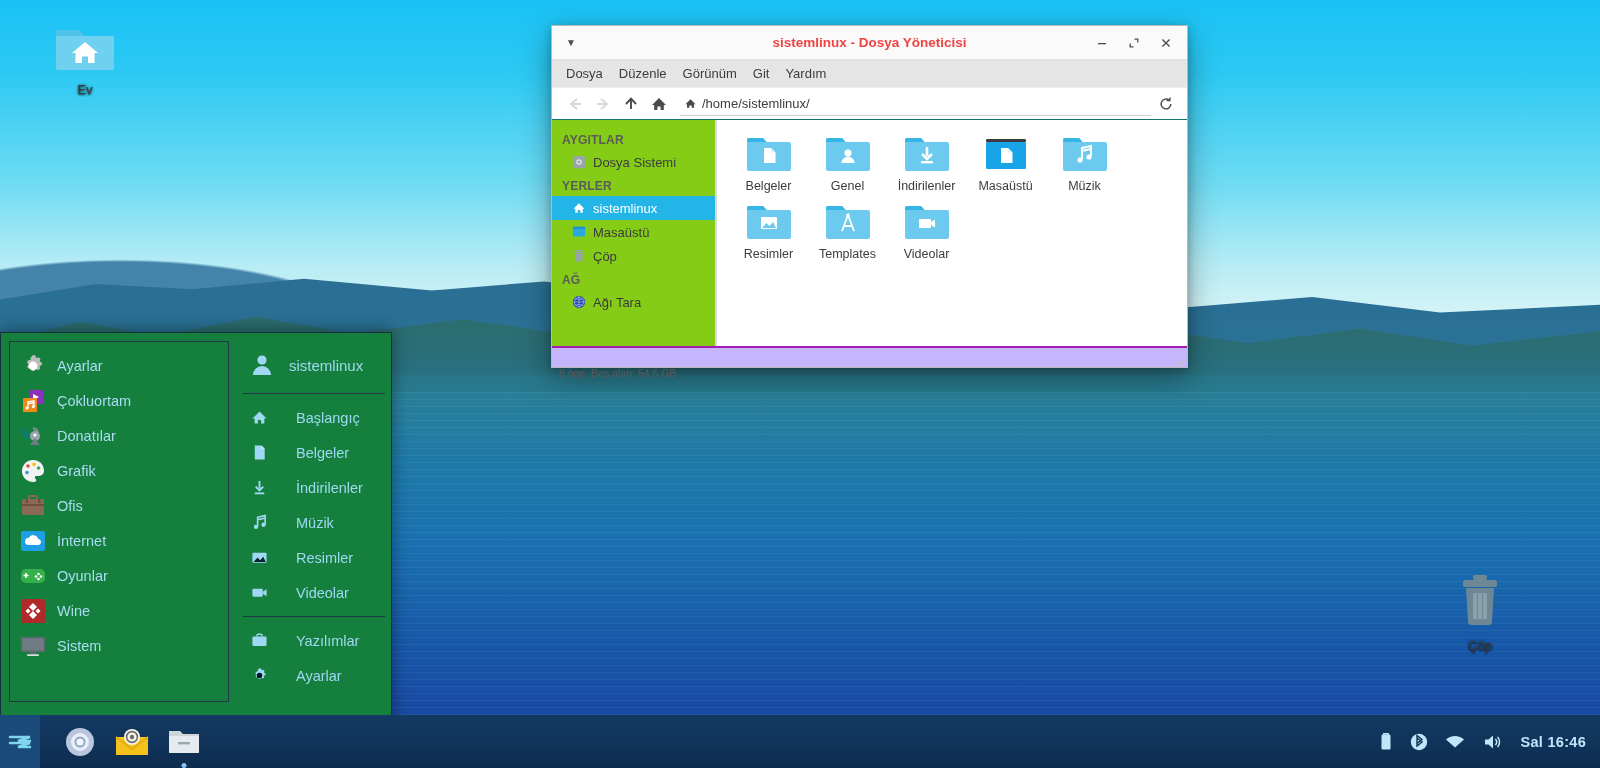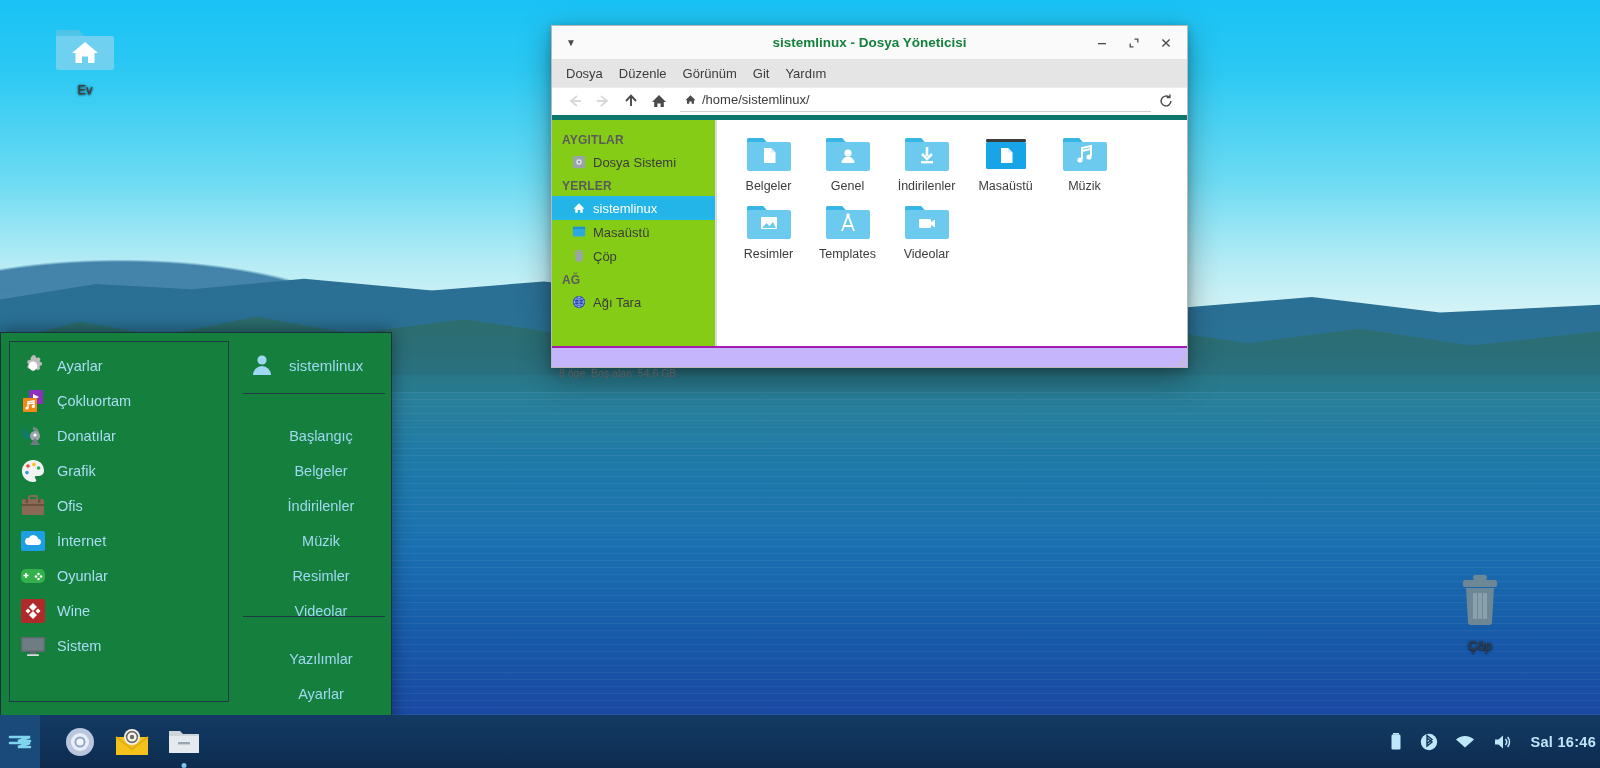--- a/index.html
+++ b/index.html
@@ -80,37 +80,37 @@
     font-size: 13px; color: #3c3c3c;
   }
   .fm-title {
     height: 34px; display: flex; align-items: center;
     background: #fafafa; border-bottom: 1px solid #e3e3e3;
     padding: 0 6px; position: relative;
   }
   .fm-title-menu { width: 26px; text-align: center; color: #4a4a4a; font-size: 10px; cursor: pointer; }
   .fm-title-text {
     position: absolute; left: 0; right: 0; text-align: center;
-    font-weight: bold; font-size: 13.5px; color: #15803d; pointer-events: none;
+    font-weight: bold; font-size: 13.5px; color: #ef4444; pointer-events: none;
   }
   .fm-wbtns { margin-left: auto; display: flex; gap: 2px; z-index: 2; }
   .fm-wbtn {
     width: 30px; height: 26px; display: flex; align-items: center; justify-content: center;
     color: #4d4d4d; cursor: pointer; border-radius: 2px;
   }
   .fm-menubar {
     height: 28px; display: flex; align-items: center; gap: 0px;
     padding: 0 6px; background: #e5e5e5; border-bottom: 1px solid #ededed;
   }
   .fm-menubar span {
     padding: 3px 8px; font-size: 13px; color: #3c3c3c; cursor: pointer; border-radius: 2px;
   }
   .fm-toolbar {
-    height: 32px; display: flex; align-items: flex-start; gap: 2px;
-    padding: 0 8px 0 10px; background: #fff; border-bottom: 5px solid #0f766e;
+    height: 32px; display: flex; align-items: center; gap: 2px;
+    padding: 0 8px 0 10px; background: #fff; border-bottom: 1px solid #0f766e;
   }
   .tb-btn { width: 26px; height: 26px; display: flex; align-items: center; justify-content: center; cursor: pointer; border-radius: 2px; }
   .tb-btn.disabled { opacity: .38; cursor: default; }
   .fm-pathbar {
     flex: 1; height: 24px; margin-left: 6px; display: flex; align-items: center;
     border-bottom: 1px solid #cfcfcf; padding-left: 4px; gap: 5px;
   }
   .fm-pathbar .ptext { font-size: 13px; color: #3c3c3c; }
   .fm-body { flex: 1; display: flex; min-height: 0; background: #fff; }
   .fm-sidebar {
@@ -163,21 +163,21 @@
     color: #aadcf5; font-size: 14.5px; cursor: pointer;
   }
   .am-right { flex: 1; padding: 10px 0 0 14px; display: flex; flex-direction: column; }
   .am-user {
     display: flex; align-items: center; gap: 14px; height: 44px; padding-left: 6px;
     color: #9fd8f2; font-size: 15px; cursor: pointer;
   }
   .am-div { height: 1px; background: #1d3a46; margin: 6px 6px 6px 0; }
   .am-place {
     display: flex; align-items: center; gap: 28px; height: 35px; padding-left: 8px;
-    color: #9fd8f2; font-size: 14.5px; cursor: pointer; flex-direction: column;
+    color: #9fd8f2; font-size: 14.5px; cursor: pointer;
   }
   .am-bottom {
     height: 52px; display: flex; align-items: center; padding: 0 14px 0 8px; gap: 10px;
   }
   .am-search {
     display: flex; align-items: center; gap: 9px; width: 213px;
     border-bottom: 1px solid #2b85a8; padding: 4px 2px 5px 4px; margin-left: 8px;
   }
   .am-search .caret {
     display: inline-block; width: 1px; height: 16px; background: #bfe7fa;
@@ -194,21 +194,21 @@
   .tb-start {
     width: 40px; height: 53px; display: flex; align-items: center; justify-content: center;
     background: #1a4a79; cursor: pointer;
   }
   .tb-launchers { display: flex; align-items: center; gap: 16px; padding-left: 22px; }
   .tb-launch { width: 36px; height: 36px; display: flex; align-items: center; justify-content: center; cursor: pointer; position: relative; }
   .tb-launch.running::after {
     content: ""; position: absolute; bottom: -8px; left: 50%; transform: translateX(-50%);
     width: 5px; height: 5px; background: #7fc4f0; border-radius: 50%;
   }
-  .tb-tray { margin-left: auto; display: flex; align-items: center; gap: 16px; padding-right: 4px; }
+  .tb-tray { margin-left: auto; display: flex; align-items: center; gap: 16px; padding-right: 14px; }
   .tb-tray .ticon { cursor: pointer; display: flex; align-items: center; }
   .tb-clock { color: #bfe6fb; font-size: 14.5px; font-weight: bold; letter-spacing: .3px; cursor: pointer; }
 </style>
 </head>
 <body>
 
 <div id="desktop">
 
   <div class="wp-sky"></div>
   <div class="wp-hills-far"></div>

